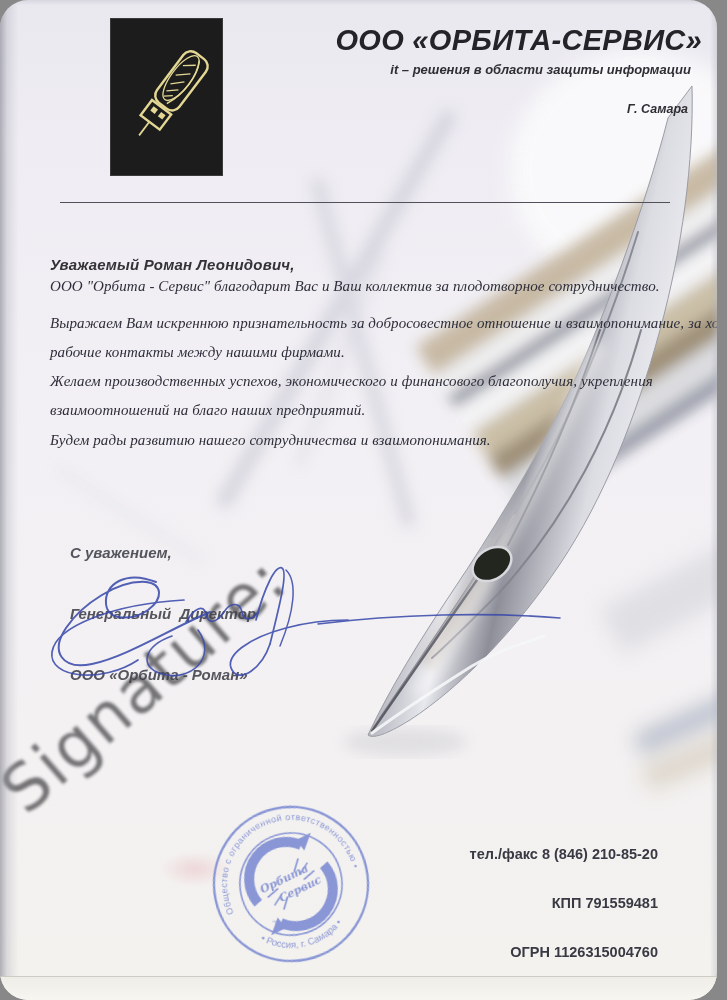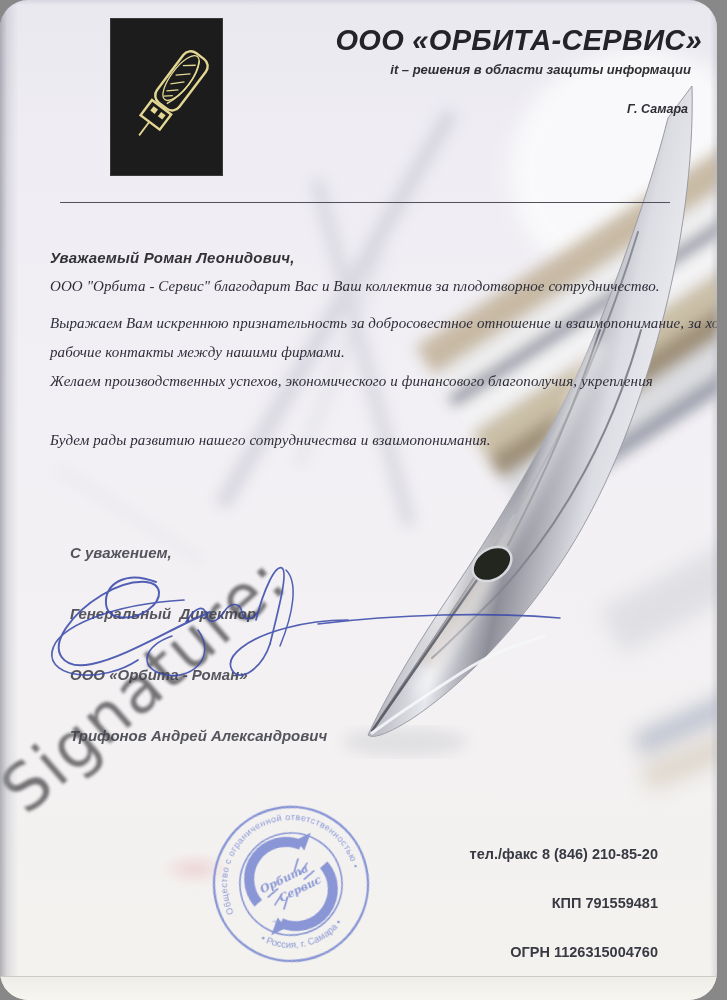--- a/index.html
+++ b/index.html
@@ -10,21 +10,21 @@
   .noint{pointer-events:none;}
 
   
   .logo-box{left:110px;top:18px;width:113px;height:158px;background:#1c1c1c;box-shadow:0 0 0 1px #3a3a3a inset;}
   .co-title{top:24px;right:15px;font:italic 700 29px "Liberation Sans",sans-serif;color:#242428;letter-spacing:.3px;white-space:nowrap;}
   .co-tagline{top:62px;right:26px;font:italic 700 13px "Liberation Sans",sans-serif;color:#2e2e33;white-space:nowrap;}
   .co-city{top:78px;right:29px;font:italic 700 12.5px "Liberation Sans",sans-serif;color:#2e2e33;white-space:nowrap;margin-top:24px;}
   .rule{left:60px;top:202px;width:610px;height:1.4px;background:#50505a;}
 
   
-  .greet{left:50px;top:249px;font:italic 700 15px "Liberation Sans",sans-serif;color:#323237;letter-spacing:.2px;white-space:nowrap;}
+  .greet{left:50px;top:256px;font:italic 700 15px "Liberation Sans",sans-serif;color:#323237;letter-spacing:.2px;white-space:nowrap;}
   .bl{left:50px;font:italic 400 15px "Liberation Serif",serif;color:#2e2e3a;letter-spacing:.1px;white-space:nowrap;}
 
   
   .signoff{left:70px;top:502px;font:italic 700 15px "Liberation Sans",sans-serif;color:#3e3e48;opacity:.88;line-height:20.4px;white-space:pre-wrap;}
 
   
   .watermark{left:40px;top:752px;height:80px;transform-origin:left bottom;transform:rotate(-41deg);
     font:400 64px "DejaVu Sans",sans-serif;color:#5c5b5e;letter-spacing:2px;opacity:.85;filter:blur(1.6px);white-space:nowrap;}
 
   
@@ -146,27 +146,27 @@
   <div class="abs co-title">ООО  «ОРБИТА-СЕРВИС»</div>
   <div class="abs co-tagline">it – решения в области защиты информации</div>
   <div class="abs co-city">Г. Самара</div>
   <div class="abs rule"></div>
 
   <div class="abs greet">Уважаемый Роман Леонидович,</div>
   <div class="abs bl" style="top:278px">ООО "Орбита - Сервис" благодарит Вас и Ваш коллектив за плодотворное сотрудничество.</div>
   <div class="abs bl" style="top:315px">Выражаем Вам искреннюю признательность за добросовестное отношение и взаимопонимание, за хорошие</div>
   <div class="abs bl" style="top:373px">Желаем производственных успехов, экономического и финансового благополучия, укрепления</div>
   <div class="abs bl" style="top:344px">рабочие контакты между нашими фирмами.</div>
+  <div class="abs bl" style="top:402px">взаимоотношений на благо наших предприятий.</div>
   <div class="abs bl" style="top:432px">Будем рады развитию нашего сотрудничества и взаимопонимания.</div>
 
   <div class="abs signoff">
     <div>С уважением,</div>
     <div>Генеральный  Директор</div>
     <div>ООО «Орбита - Роман»</div>
-    <div>Трифонов Андрей Александрович</div>
   </div>
 
   <div class="abs watermark noint">Signature:</div>
 
   <svg class="abs sig-svg" width="560" height="140" viewBox="0 0 560 140">
     <g fill="none" stroke="#3b4bab" stroke-width="2" stroke-linecap="round" opacity=".88">
       <path d="M 138,22 C 108,10 86,24 88,44 C 90,62 116,60 130,50 C 146,38 144,24 128,22 C 100,20 64,44 48,68 C 32,92 44,110 74,104 C 108,97 150,70 192,52"></path>
       <path d="M 120,100 C 84,124 30,118 34,92 C 38,66 96,44 166,40" stroke-width="1.7"></path>
       <path d="M 168,62 C 176,48 186,44 188,54 C 190,64 198,64 206,52 C 212,42 222,42 224,52 C 226,62 234,60 240,52" stroke-width="1.7"></path>
       <path d="M 238,60 C 246,28 258,4 264,8 C 270,12 262,44 252,84" stroke-width="1.7"></path>

